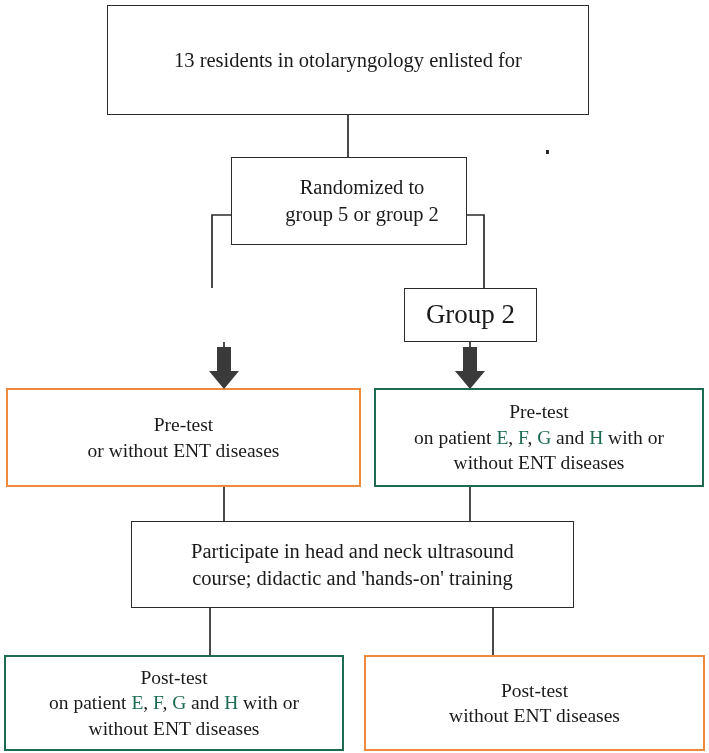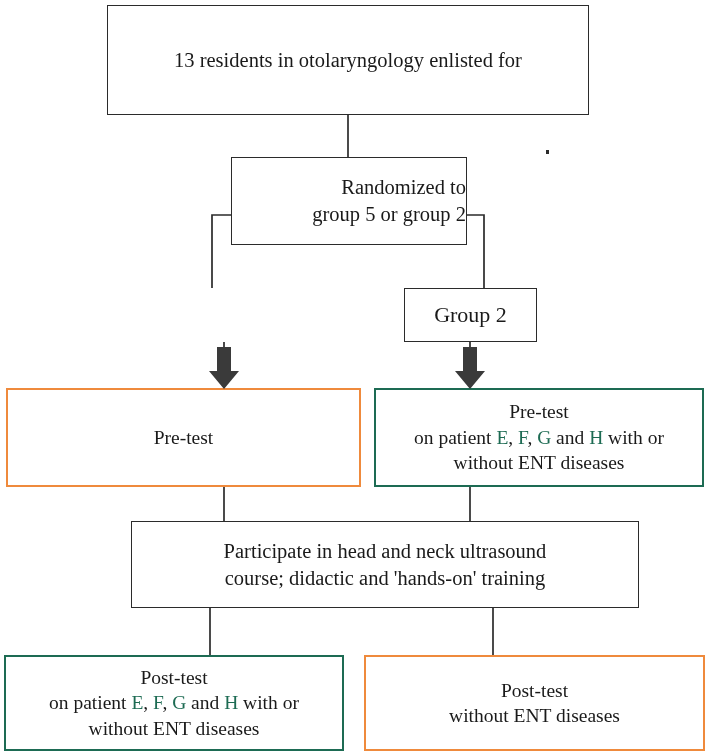--- a/index.html
+++ b/index.html
@@ -48,41 +48,41 @@
   .box-green  { border: 2.2px solid #1d6b53; }
 
   
   #node-enrollment {
     left: 107px;  top: 5px;   width: 482px; height: 110px;
     font-size: 20.5px;
   }
   #node-randomization {
     left: 231px;  top: 157px; width: 236px; height: 88px;
     font-size: 20.5px;
-    align-items: flex-end;
+    align-items: center;
     padding-left: 26px;
   }
   #node-group1 {
     left: 158px;  top: 288px; width: 133px; height: 54px;
     font-size: 20.5px;
   }
   #node-group2 {
     left: 404px;  top: 288px; width: 133px; height: 54px;
-    font-size: 22px;
+    font-size: 27px;
   }
   #node-pretest-left {
     left: 6px;    top: 388px; width: 355px; height: 99px;
     font-size: 19.5px;
   }
   #node-pretest-right {
     left: 374px;  top: 388px; width: 330px; height: 99px;
     font-size: 19.5px;
   }
   #node-course {
-    left: 131px;  top: 521px; width: 508px; height: 87px;
+    left: 131px;  top: 521px; width: 443px; height: 87px;
     font-size: 20.5px;
   }
   #node-posttest-left {
     left: 4px;    top: 655px; width: 340px; height: 96px;
     font-size: 19.5px;
   }
   #node-posttest-right {
     left: 364px;  top: 655px; width: 341px; height: 96px;
     font-size: 19.5px;
   }
@@ -156,20 +156,21 @@
     <span class="line">group 5 or group 2</span>
   </div>
 
 
   <div class="node box-black" id="node-group2">
     <span class="line">Group 2</span>
   </div>
 
   <div class="node box-orange" id="node-pretest-left">
     <span class="line">Pre-test</span>
+    <span class="line">or without ENT diseases</span>
   </div>
 
   <div class="node box-green" id="node-pretest-right">
     <span class="line">Pre-test</span>
     <span class="line">
       <span>on patient </span><span class="pid-green">E</span><span>, </span><span class="pid-green">F</span><span>, </span><span class="pid-green">G</span><span> and </span><span class="pid-green">H</span><span> with or</span>
     </span>
     <span class="line">without ENT diseases</span>
   </div>
 

